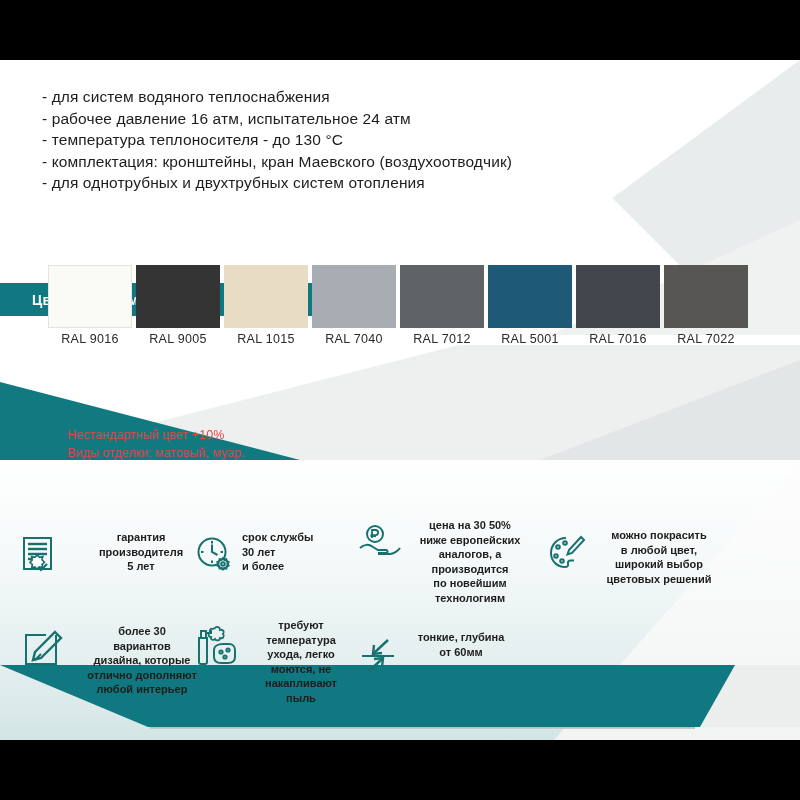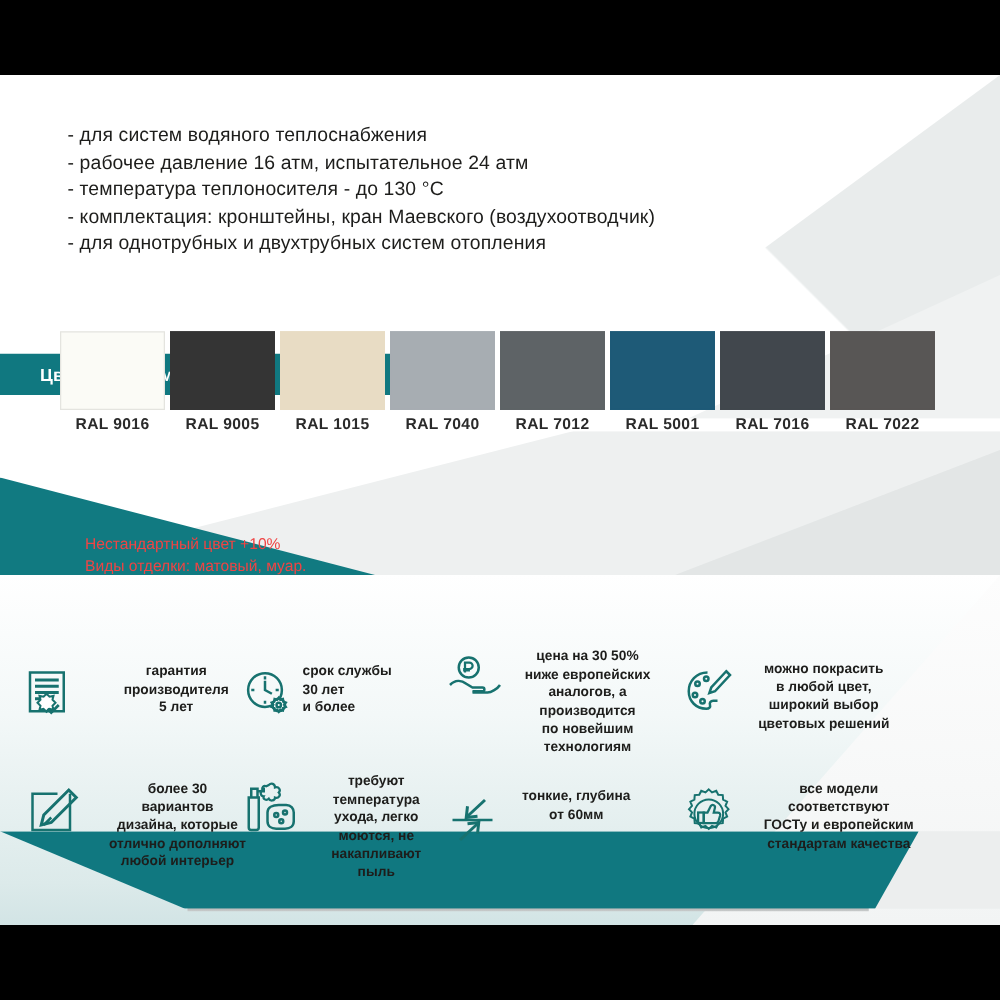--- a/index.html
+++ b/index.html
@@ -80,34 +80,34 @@
     position:absolute;left:42px;top:26px;z-index:6;
     color:#1d1d1b;
   }
   .bullets li{
     list-style:none;
     font-size:15.5px;
     line-height:21.5px;
     white-space:nowrap;
     letter-spacing:.1px;
   }
-  .bullets ul{margin:12px;padding:0;}
+  .bullets ul{margin:0;padding:0;}
   
   .section-bar{
     position:absolute;left:0;top:223px;width:396px;height:33px;
     background:#107880;z-index:6;
     display:flex;align-items:center;
   }
   .section-bar span{
     color:#fff;font-weight:bold;font-size:14px;margin-left:32px;letter-spacing:.2px;
   }
   
   .swatch-row{position:absolute;z-index:6;}
   .swatch{
-    position:absolute;width:84px;font-weight:bold;
+    position:absolute;width:84px;
   }
   .swatch .chip{
     width:84px;height:63px;display:block;
   }
   .swatch .lbl{
     display:block;text-align:center;font-size:12.5px;color:#2a2a2a;
     margin-top:4px;white-space:nowrap;letter-spacing:.3px;
   }
   
   .notes{
@@ -302,34 +302,20 @@
             <line x1="30" y1="4" x2="16" y2="17" stroke-width="2.4"></line>
             <polyline points="16,9 15,18 24,17" stroke-width="2.4"></polyline>
             <line x1="10" y1="36" x2="24" y2="23" stroke-width="2.4"></line>
             <polyline points="24,31 25,22 16,23" stroke-width="2.4"></polyline>
           </svg></span>
         <div class="txt" style="width: 110px; margin-left: 8px;">
           <div>тонкие, глубина</div>
           <div>от 60мм</div>
         </div>
       </div>
-      <div class="feature" style="left: 546px; top: 112px;">
-        <span class="ico" style="margin-top: 6px;"><svg width="42" height="42" viewBox="0 0 42 42" fill="none" stroke="#17726f" stroke-width="2">
-            <path d="M21 1.5 l2.6 2.4 3.4 -1.3 1.6 3.2 3.6 0.3 0.3 3.6 3.2 1.6 -1.3 3.4 2.4 2.6 -2.4 2.6 1.3 3.4 -3.2 1.6 -0.3 3.6 -3.6 0.3 -1.6 3.2 -3.4 -1.3 -2.6 2.4 -2.6 -2.4 -3.4 1.3 -1.6 -3.2 -3.6 -0.3 -0.3 -3.6 -3.2 -1.6 1.3 -3.4 -2.4 -2.6 2.4 -2.6 -1.3 -3.4 3.2 -1.6 0.3 -3.6 3.6 -0.3 1.6 -3.2 3.4 1.3z" stroke-width="1.6"></path>
-            <circle cx="21" cy="21" r="11.5" stroke-width="1.6"></circle>
-            <path d="M17 20 h3 l2.5 -5 c1.5 -2 4 -0.8 3.4 1.4 L25 20 h3.2 c1.5 0 2.2 1.2 1.9 2.4 l-1.3 4.4 c-0.3 1 -1.2 1.6 -2.3 1.6 H17z" stroke-width="1.8"></path>
-            <rect x="12.5" y="20" width="4.5" height="8.4" stroke-width="1.8"></rect>
-          </svg></span>
-        <div class="txt" style="width: 150px; margin-left: 8px;">
-          <div>все модели</div>
-          <div>соответствуют</div>
-          <div>ГОСТу и европейским</div>
-          <div>стандартам качества</div>
-        </div>
-      </div>
     </div>
 
   <div class="bottom-band">
     <div class="shadow"></div>
     <div class="grey-r"></div>
     <div class="teal"></div>
   </div>
 
 </div>
 

